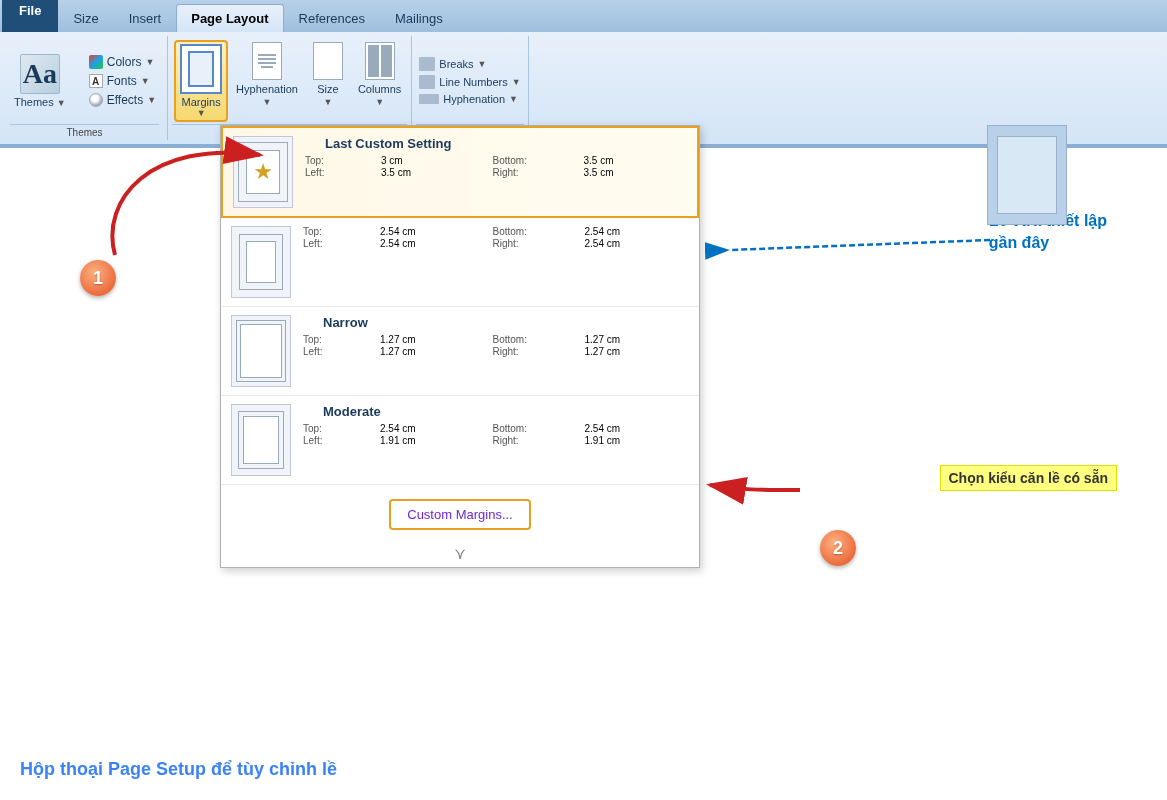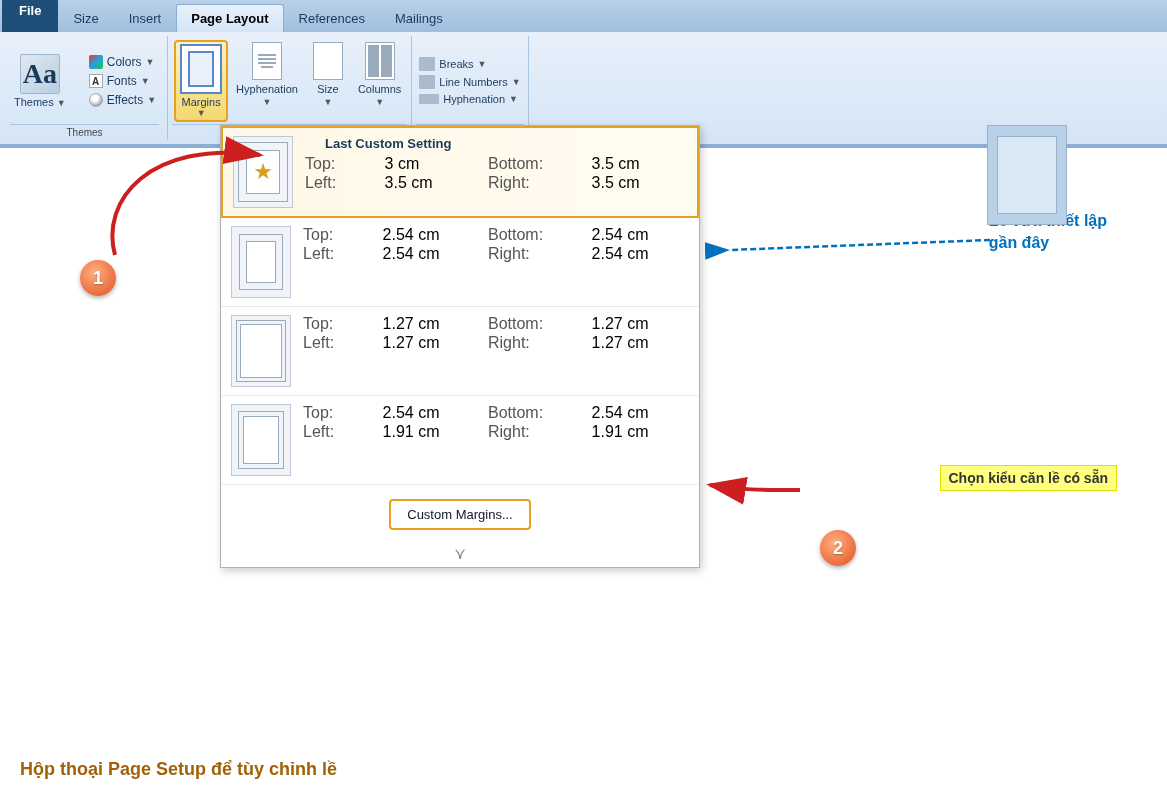--- a/index.html
+++ b/index.html
@@ -326,37 +326,37 @@
       font-weight: bold;
       color: #1a3a5c;
       margin-bottom: 4px;
       padding-left: 20px;
     }
 
     .margin-details {
       display: grid;
       grid-template-columns: auto auto auto auto;
       gap: 1px 8px;
-      font-size: 16px;
+      font-size: 10px;
       color: #333;
     }
 
     .margin-label { color: #555; }
     .margin-value { color: #000; min-width: 55px; }
 
     
     .custom-margins-btn {
       margin: 8px auto;
       display: block;
       padding: 6px 16px;
       border: 2px solid #e8a020;
       background: #fff;
       border-radius: 4px;
       font-size: 13px;
-      color: #0f172a;
+      color: #6d28d9;
       cursor: pointer;
     }
 
     .circle-number {
       width: 36px;
       height: 36px;
       border-radius: 50%;
       background: radial-gradient(circle at 40% 35%, #ffb080, #e05020);
       display: flex;
       align-items: center;
@@ -379,21 +379,21 @@
       position: absolute;
     }
 
     
     .bottom-text {
       position: absolute;
       bottom: 20px;
       left: 20px;
       font-size: 18px;
       font-weight: bold;
-      color: #a16207;
+      color: #3b82f6;
     }
 
     
     .doc-preview {
       position: absolute;
       top: 125px;
       right: 100px;
       width: 80px;
       height: 100px;
       background: #b8d0e8;
@@ -646,40 +646,42 @@
     </div>
   </div>
 
   <div class="dropdown-item">
     <div class="margin-preview">
       <div style="width:50px;height:62px;background:#f0f4f8;border:1px solid #9ab;display:flex;align-items:center;justify-content:center;">
         <div style="width:42px;height:54px;background:#fff;border:1px solid #9ab;"></div>
       </div>
     </div>
     <div class="margin-info">
+      <div class="margin-name">Narrow</div>
       <div class="margin-details">
         <span class="margin-label">Top:</span>
         <span class="margin-value">1.27 cm</span>
         <span class="margin-label">Bottom:</span>
         <span class="margin-value">1.27 cm</span>
         <span class="margin-label">Left:</span>
         <span class="margin-value">1.27 cm</span>
         <span class="margin-label">Right:</span>
         <span class="margin-value">1.27 cm</span>
       </div>
     </div>
   </div>
 
   <div class="dropdown-item">
     <div class="margin-preview">
       <div style="width:46px;height:58px;background:#f0f4f8;border:1px solid #9ab;display:flex;align-items:center;justify-content:center;">
         <div style="width:36px;height:48px;background:#fff;border:1px solid #9ab;"></div>
       </div>
     </div>
     <div class="margin-info">
+      <div class="margin-name">Moderate</div>
       <div class="margin-details">
         <span class="margin-label">Top:</span>
         <span class="margin-value">2.54 cm</span>
         <span class="margin-label">Bottom:</span>
         <span class="margin-value">2.54 cm</span>
         <span class="margin-label">Left:</span>
         <span class="margin-value">1.91 cm</span>
         <span class="margin-label">Right:</span>
         <span class="margin-value">1.91 cm</span>
       </div>

